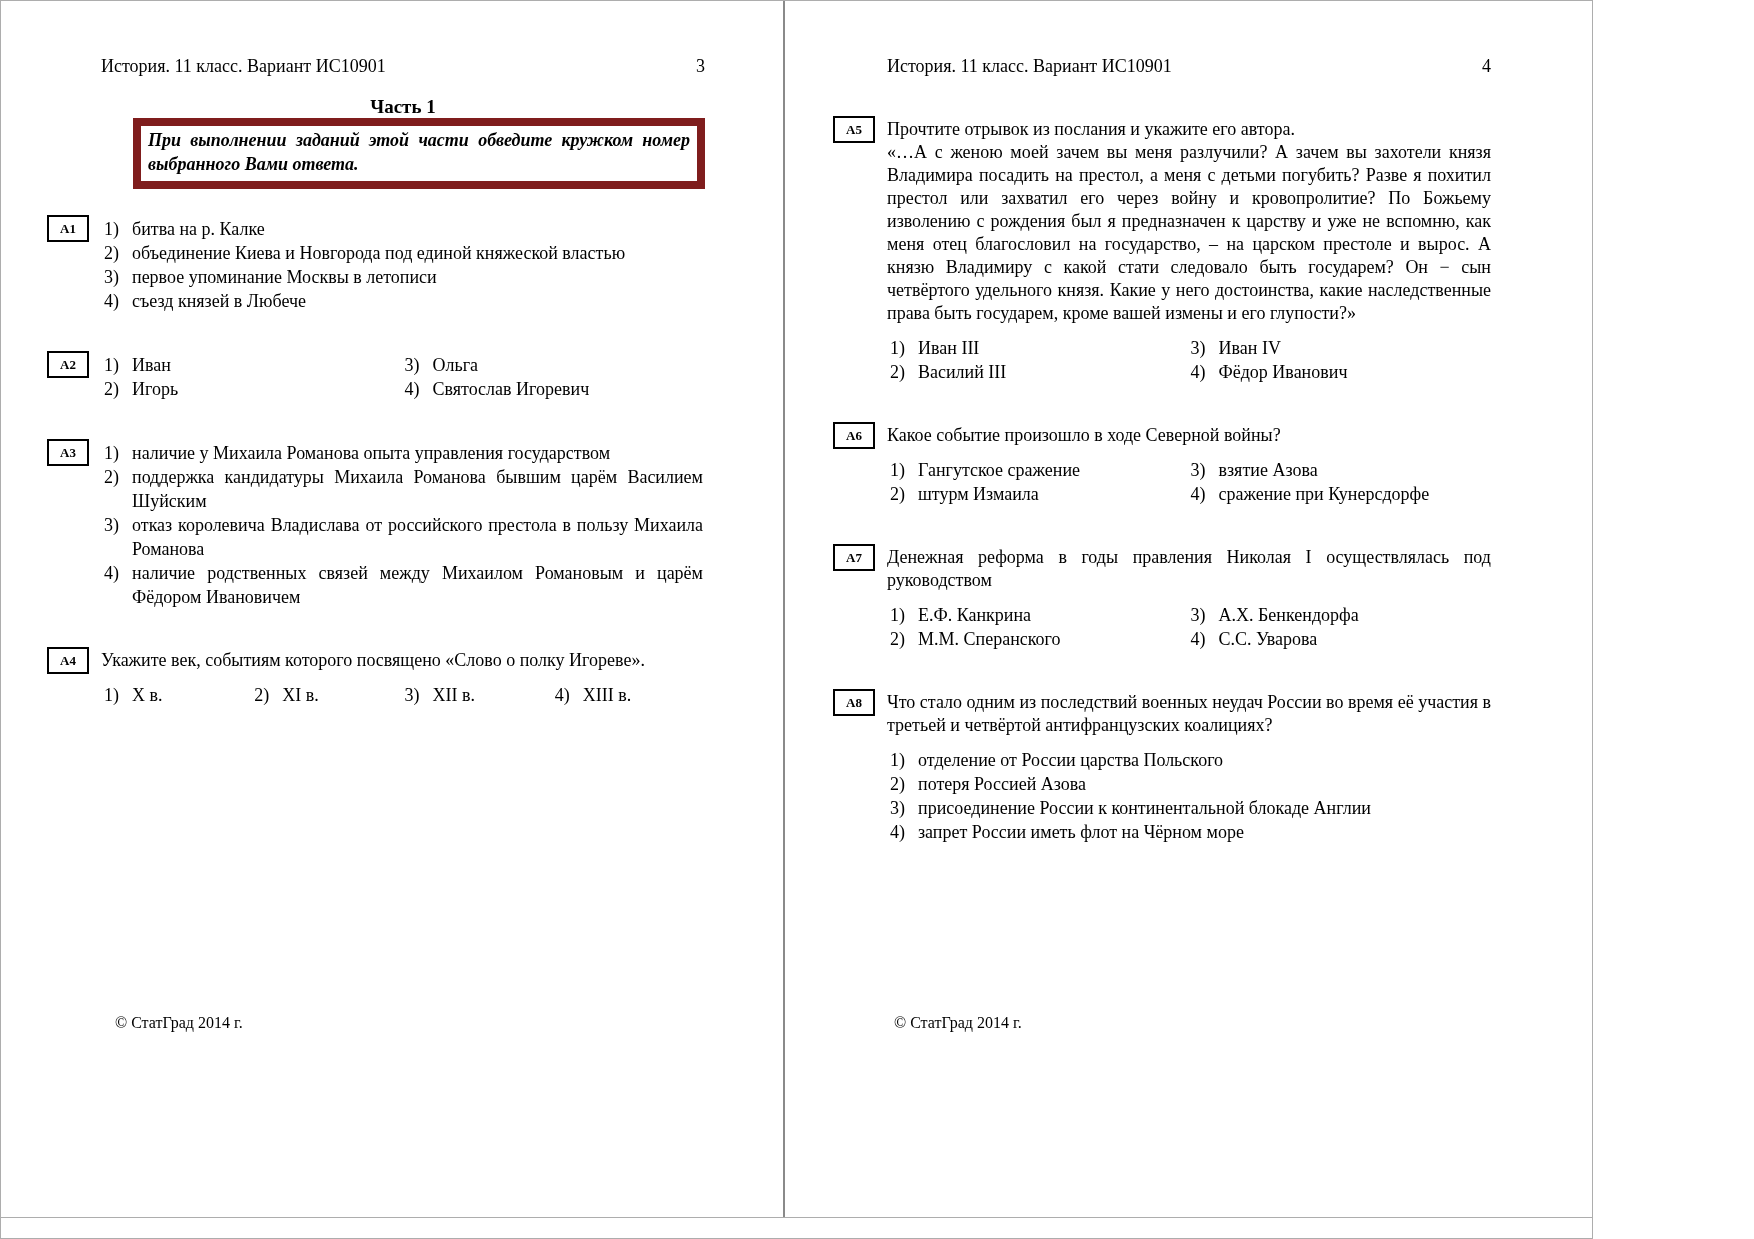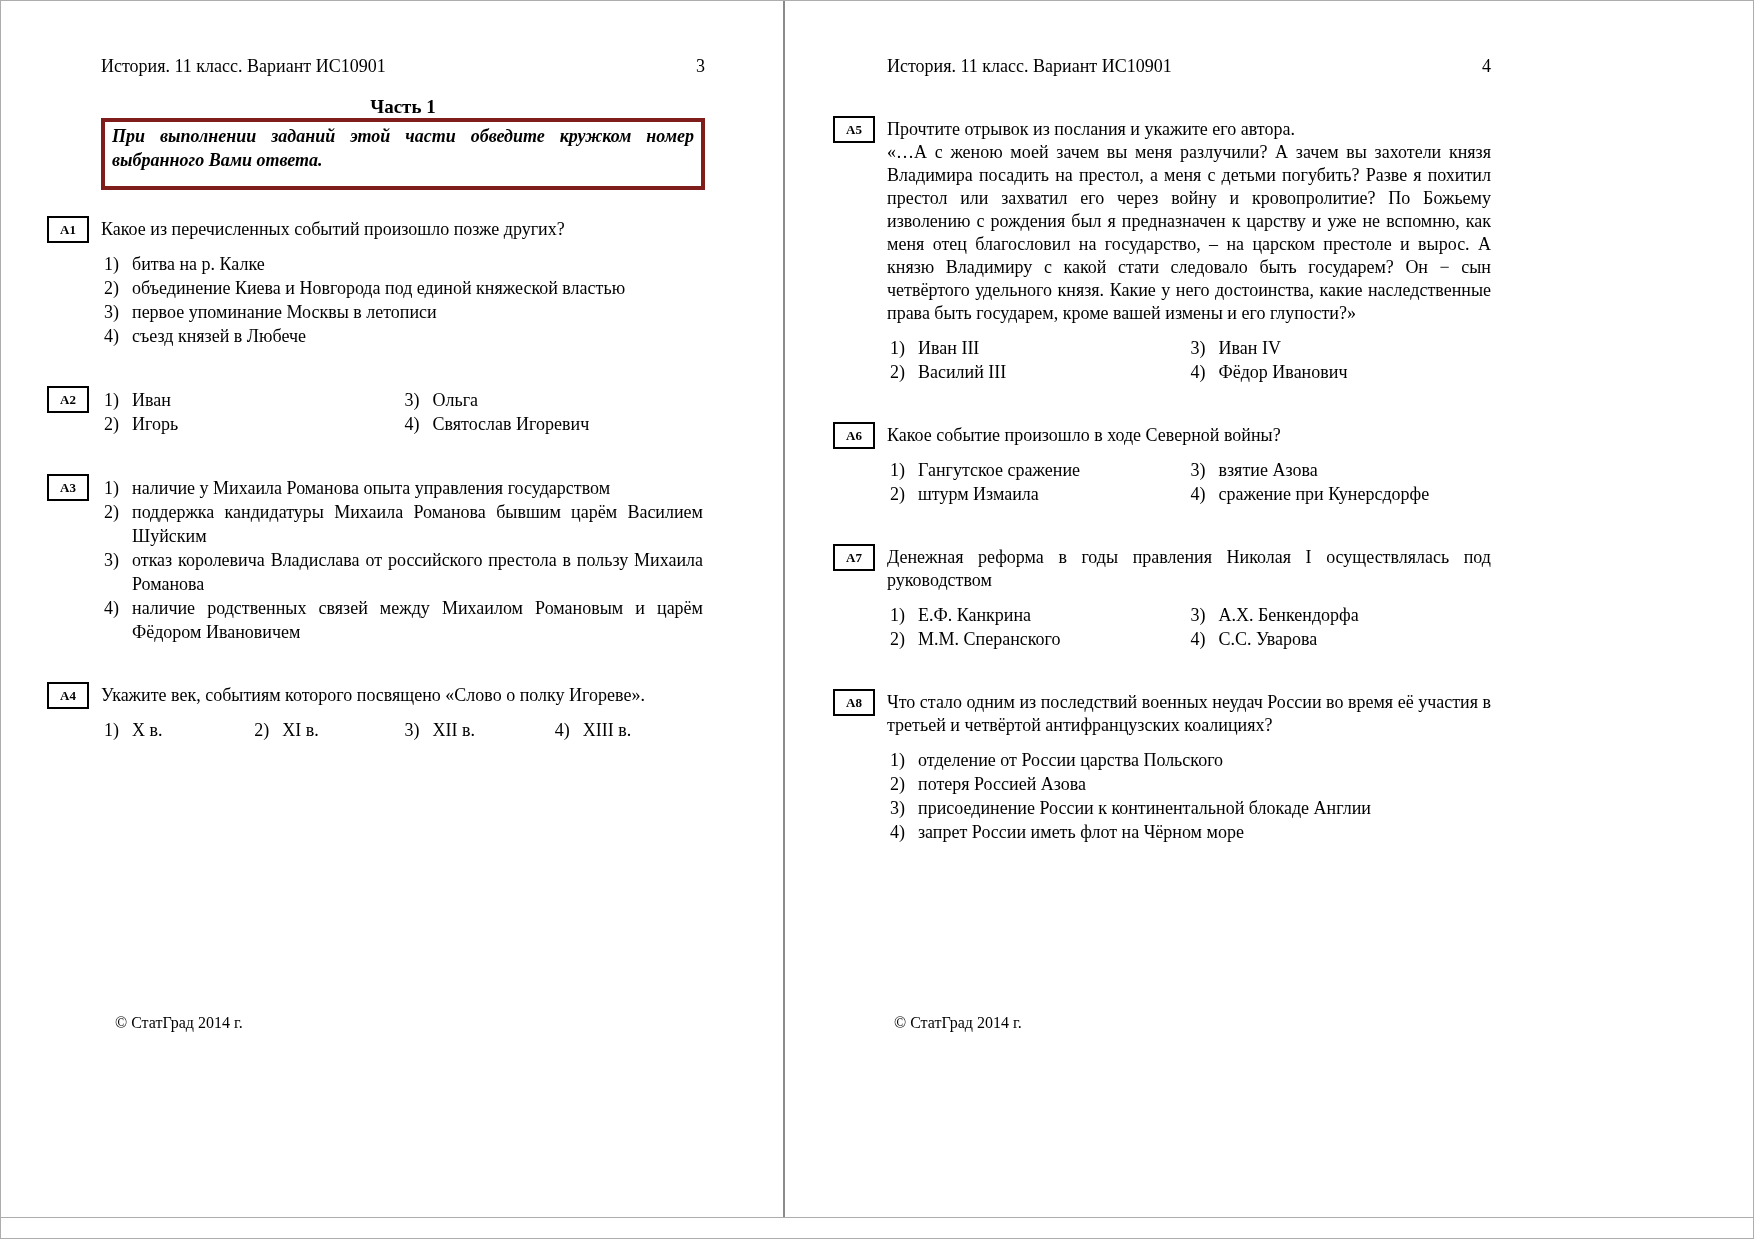--- a/index.html
+++ b/index.html
@@ -6,21 +6,21 @@
     margin: 0;
     padding: 0;
     background: #ffffff;
   }
   body {
     font-family: "Liberation Serif", serif;
     color: #000;
   }
   .sheet {
     position: relative;
-    width: 1754px;
+    width: 1593px;
     height: 1239px;
     background: #ffffff;
     border: 1px solid #adadad;
     box-sizing: border-box;
     overflow: hidden;
   }
   .divider {
     position: absolute;
     left: 782px;
     top: 0;
@@ -51,27 +51,28 @@
     line-height: 23px;
   }
   .part-title {
     text-align: center;
     font-weight: bold;
     font-size: 19px;
     margin-top: 18px;
     margin-bottom: 0;
   }
   .instruction-box {
-    border: 4px solid #7f1d1d;
-    padding: 2px 7px 14px 7px;
+    border: 8px solid #7f1d1d;
+    padding: 2px 7px 5px 7px;
     font-weight: bold;
     font-style: italic;
     font-size: 18px;
     line-height: 24px;
     text-align: justify;
+    margin-left: 32px;
   }
   .questions { }
   .page-left  .questions { margin-top: 28px; }
   .page-right .questions { margin-top: 40px; }
 
   .question {
     position: relative;
     margin-bottom: 40px;
   }
   .q-label {
@@ -138,21 +139,20 @@
   <div class="page page-left">
     <div class="page-header">
       <span class="header-title">История. 11 класс. Вариант ИС10901</span>
       <span class="header-page-num">3</span>
     </div>
     <div class="part-title">Часть 1</div>
     <div class="instruction-box">При выполнении заданий этой части обведите кружком номер выбранного Вами ответа.</div>
     <div class="questions" id="questions-0">
         <div class="question">
           <span class="q-label">А1</span>
-          <div class="q-text">Какое из перечисленных событий произошло позже других?</div>
           <div class="q-options layout-single">
             <div class="option">
               <span class="opt-num">1)</span>
               <span class="opt-text">битва на р. Калке</span>
             </div>
             <div class="option">
               <span class="opt-num">2)</span>
               <span class="opt-text">объединение Киева и Новгорода под единой княжеской властью</span>
             </div>
             <div class="option">

